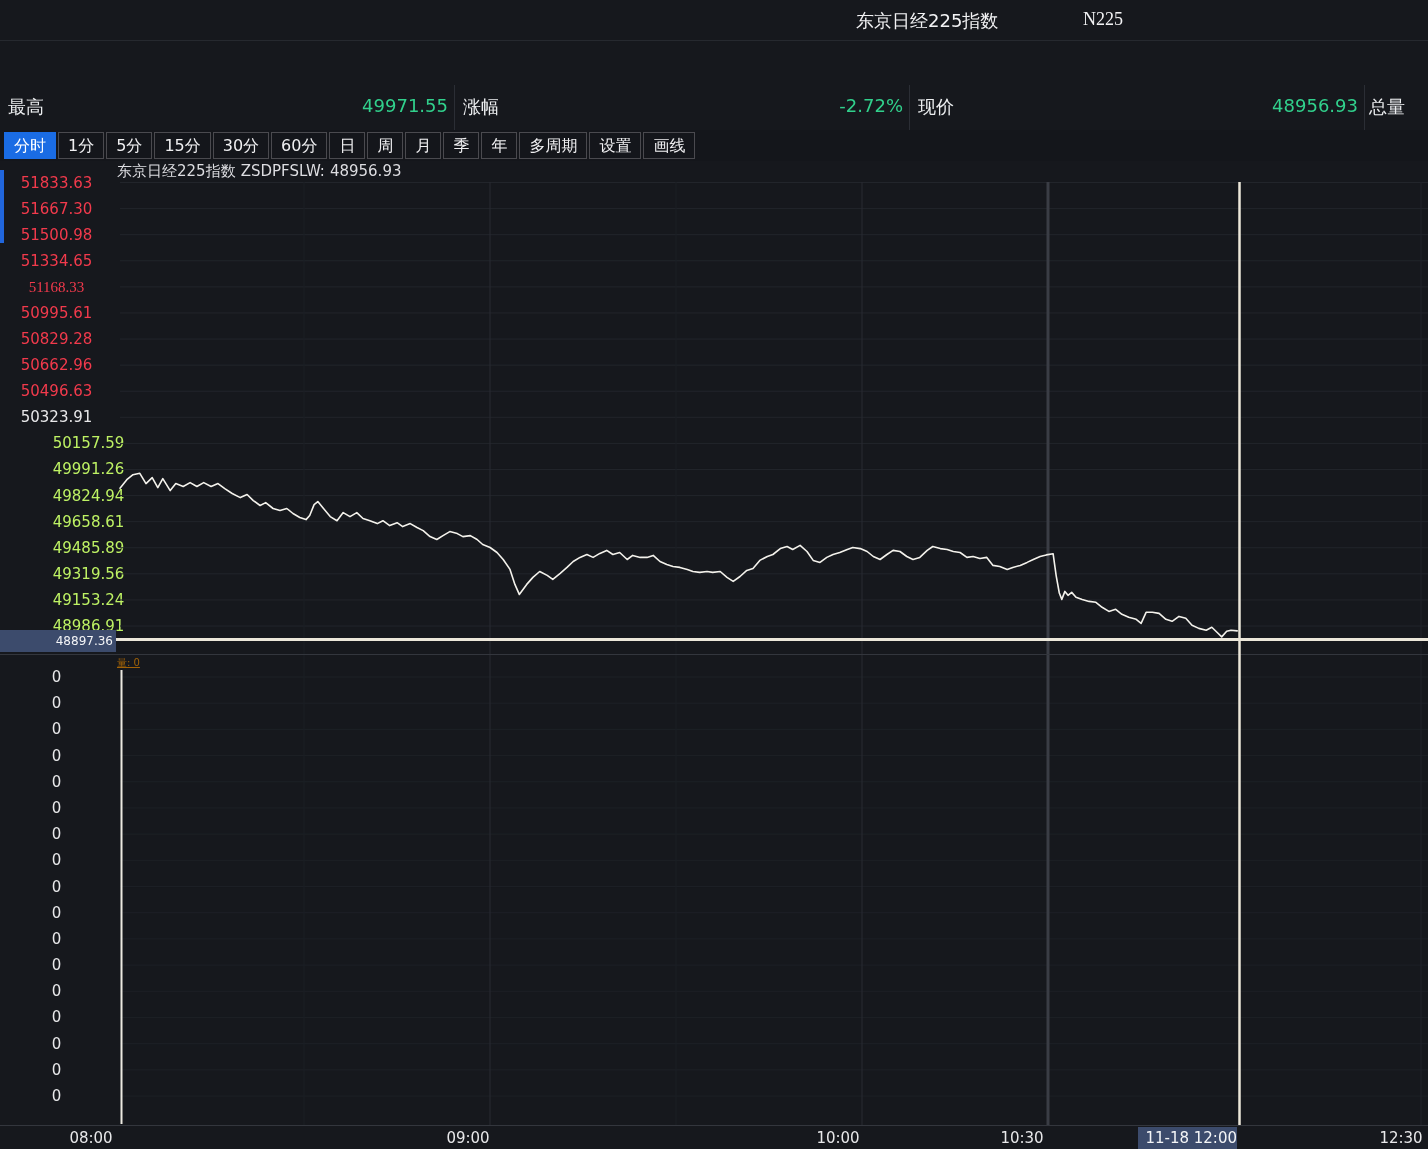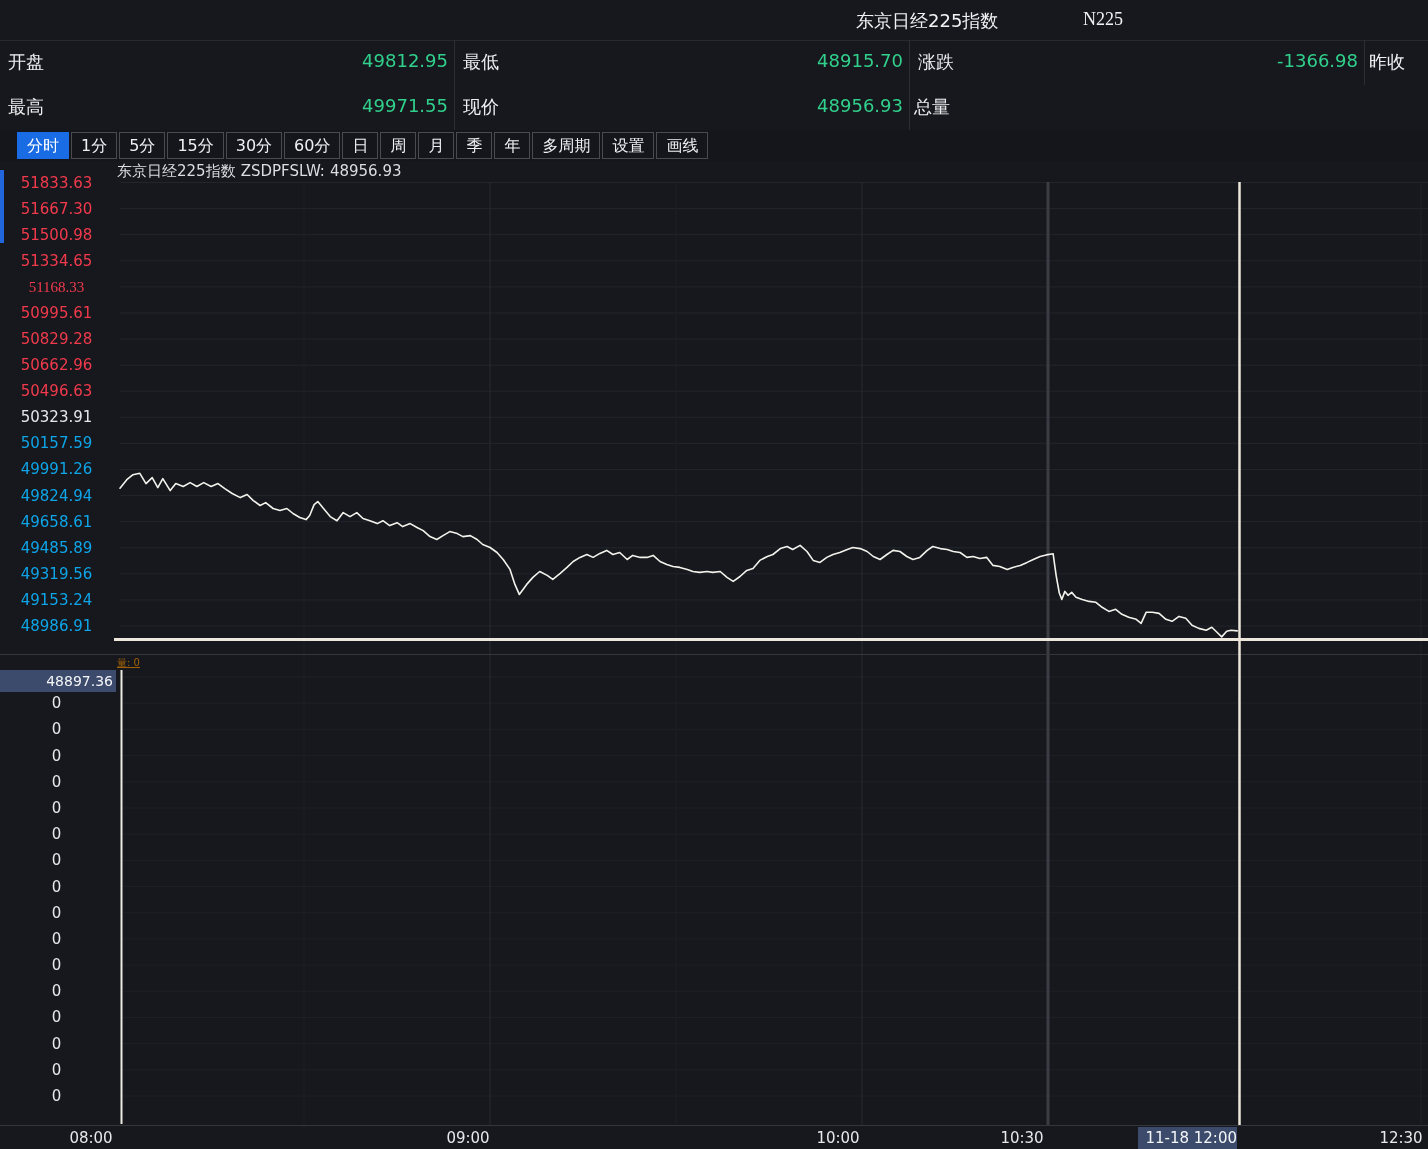--- a/index.html
+++ b/index.html
@@ -17,35 +17,35 @@
   .infobar { position:absolute; left:0; top:40px; width:1428px; height:90px; border-bottom:1px solid #26292f;}
   .info-row { position:absolute; left:0; width:1428px; height:45px; display:flex; }
   .info-row.r1 { top:0; } .info-row.r2 { top:45px; }
   .info-cell { position:relative; height:45px; border-right:1px solid #2b2e35; box-sizing:border-box; overflow:hidden; }
   .info-cell.w455 { width:455px; } .info-cell.w63 { width:63px; border-right:none; }
   .info-lbl { position:absolute; left:8px; top:10px; font-size:18px; color:#eceef0; }
   .info-cell.w63 .info-lbl { left:4px; }
   .info-val { position:absolute; right:6px; top:10px; font-size:18px; }
   
   .tabbar { position:absolute; left:0; top:130px; width:1428px; height:31px;
-    display:flex; align-items:center; padding-left:17px; box-sizing:border-box; background:#14161b; }
+    display:flex; align-items:center; padding-left:4px; box-sizing:border-box; background:#14161b; }
   .tab { flex:none; margin-right:2px; padding:2px 9px; font-size:16px; line-height:21px;
     color:#f0f0f2; border:1px solid #4a4a4f; background:transparent; cursor:default; }
   .tab.sel { background:#1a6ce4; border-color:#1a6ce4; color:#ffffff; }
   
   .chart-title { position:absolute; left:117px; top:162px; font-size:15px; color:#dddde1; white-space:nowrap; }
   .chart-title span { margin-right:5px; }
   
   .ylab { position:absolute; left:0; width:113px; text-align:center; font-size:15px; line-height:18px; }
   .ylab.red   { color:#f23a4c; }
-  .ylab.green { color:#0ea5e9; }
+  .ylab.green { color:#bef264;padding-left:32px; }
   .ylab.white { color:#e8e8ea; }
   .y-cross-box { position:absolute; left:0; top:630px; width:116px; height:22px;
-    background:#3c4b6c; color:#f4f5f7; font-size:14px; line-height:22px; text-align:right;
-    padding-right:3px; box-sizing:border-box; z-index:5;margin-top:40px; }
+    background:#3c4b6c; color:#f4f5f7; font-size:12px; line-height:22px; text-align:right;
+    padding-right:3px; box-sizing:border-box; z-index:5; }
   .vol-title { position:absolute; left:117px; top:656px; font-size:10px; color:#a16207; z-index:4;text-decoration:underline; }
   .xaxis { position:absolute; left:0; top:1125px; width:1428px; height:24px; border-top:1px solid #33363d; }
   .xlab { position:absolute; top:3px; font-size:15px; color:#e8e8ea; transform:translateX(-50%); white-space:nowrap; }
   .x-cross-box { position:absolute; left:1138px; top:1px; width:99px; height:22px;
     background:#3c4b6c; color:#f4f5f7; font-size:15px; line-height:22px; text-align:right; z-index:5; }
   
   .left-strip { position:absolute; left:0; top:170px; width:4px; height:73px; background:#2166dd; z-index:6; }
   #plot-svg { position:absolute; left:0; top:0; z-index:2; }
   .green-val { color:#31d08c; }
 </style>
@@ -53,41 +53,28 @@
 <body>
 
 <div id="app">
 
   <div class="top-header">
     <span class="t-name">东京日经225指数</span>
     <span class="t-sym">N225</span>
   </div>
 
   <div class="infobar">
-    <div class="info-row r1" id="info-row1">
-        <div class="info-cell w455">
-          <span class="info-lbl">开盘</span>
-          <span class="info-val green-val" style="color: rgb(49, 208, 140);">49812.95</span>
-        </div>
-        <div class="info-cell w455">
-          <span class="info-lbl">最低</span>
-          <span class="info-val green-val" style="color: rgb(49, 208, 140);">48915.70</span>
-        </div>
-        <div class="info-cell w455">
-          <span class="info-lbl">涨跌</span>
-          <span class="info-val green-val" style="color: rgb(49, 208, 140);">-1366.98</span>
-        </div>
-        <div class="info-cell w63">
-          <span class="info-lbl">昨收</span>
-        </div>
-      </div>
     <div class="info-row r2" id="info-row2">
         <div class="info-cell w455">
           <span class="info-lbl">最高</span>
           <span class="info-val green-val" style="color: rgb(49, 208, 140);">49971.55</span>
+        </div>
+        <div class="info-cell w455">
+          <span class="info-lbl">涨幅</span>
+          <span class="info-val green-val" style="color: rgb(49, 208, 140);">-2.72%</span>
         </div>
         <div class="info-cell w455">
           <span class="info-lbl">现价</span>
           <span class="info-val green-val" style="color: rgb(49, 208, 140);">48956.93</span>
         </div>
         <div class="info-cell w63">
           <span class="info-lbl">总量</span>
         </div>
       </div>
   </div>

